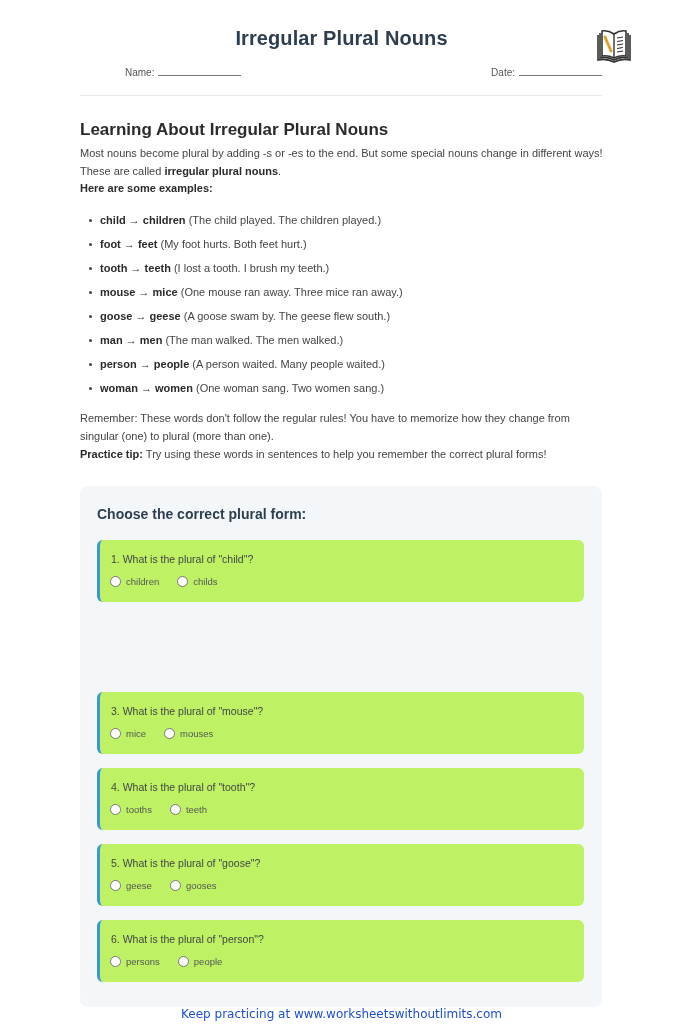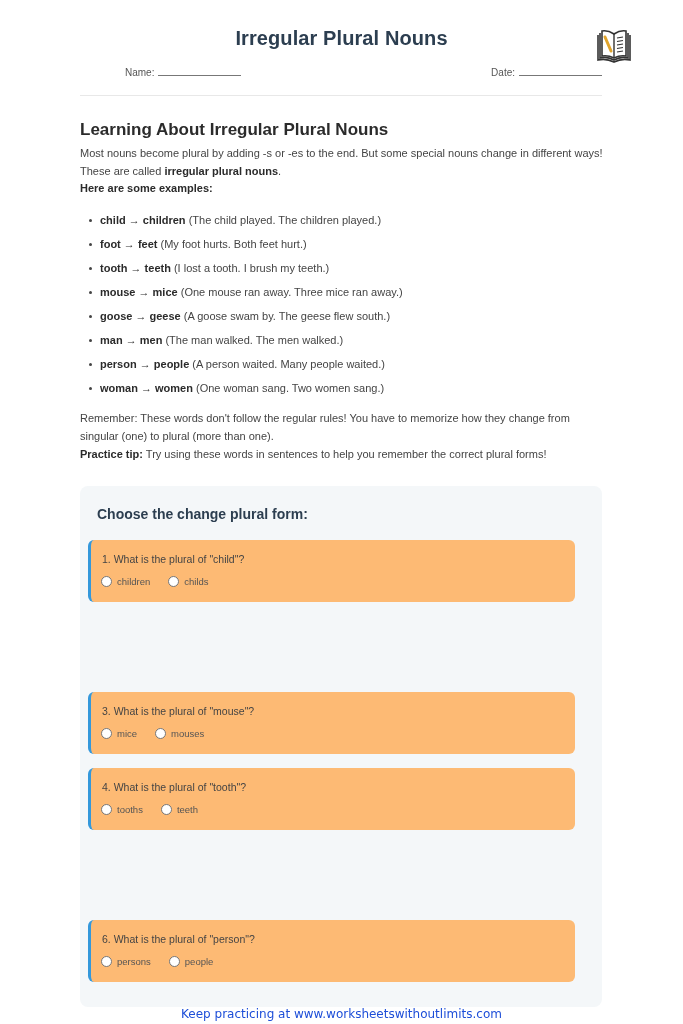--- a/index.html
+++ b/index.html
@@ -24,21 +24,21 @@
   .examples { position: absolute; top: 212px; left: 88px; list-style: none; font-size: 11px; color: #444; }
   .examples li { height: 24px; line-height: 16px; position: relative; padding-left: 12px; }
   .examples li::before { content: ""; position: absolute; left: 1px; top: 7px; width: 3px; height: 3px; background: #444; border-radius: 50%; }
   .examples b { color: #2b2b2b; }
 
   .remember { position: absolute; top: 409px; left: 80px; width: 530px; font-size: 11px; line-height: 18px; color: #444; }
   .remember b { color: #2b2b2b; }
 
   .quiz { position: absolute; top: 486px; left: 80px; width: 522px; height: 521px; background: #f4f7f9; border-radius: 8px; }
   .quiz-title { position: absolute; top: 20px; left: 17px; font-size: 14px; font-weight: bold; color: #2c3e50; }
-  .q { position: absolute; left: 8px; width: 487px; height: 62px; background: #fdba74; border-radius: 6px; border-left: 3px solid #3498db; }
+  .q { position: absolute; left: 17px; width: 487px; height: 62px; background: #bef264; border-radius: 6px; border-left: 3px solid #3498db; }
   .q-text { position: absolute; top: 13px; left: 11px; font-size: 10.5px; color: #444; }
   .opts { position: absolute; top: 36px; left: 10px; font-size: 9.5px; color: #555; display: flex; }
   .opt { display: flex; align-items: center; margin-right: 18px; }
   .radio { width: 11px; height: 11px; border: 1px solid #777; border-radius: 50%; background: #fff; margin-right: 5px; }
 
   .footer { position: absolute; top: 1007px; left: 0; width: 683px; text-align: center; font-size: 12px; color: #1d4ed8; font-family: "DejaVu Sans", sans-serif; }
 </style>
 </head>
 <body>
 
@@ -83,21 +83,21 @@
   <li><b>person</b> <b>→</b> <b>people</b> <span>(A person waited. Many people waited.)</span></li>
   <li><b>woman</b> <b>→</b> <b>women</b> <span>(One woman sang. Two women sang.)</span></li>
 </ul>
 
 <div class="remember">
   <span>Remember: These words don't follow the regular rules! You have to memorize how they change from singular (one) to plural (more than one).</span><br>
   <b>Practice tip:</b><span> Try using these words in sentences to help you remember the correct plural forms!</span>
 </div>
 
 <div class="quiz">
-  <div class="quiz-title">Choose the change plural form:</div>
+  <div class="quiz-title">Choose the correct plural form:</div>
 
   <div class="q" style="top:54px">
     <div class="q-text">1. What is the plural of "child"?</div>
     <div class="opts">
       <label class="opt">
           <span class="radio"></span>
           <span>children</span>
         </label>
       <label class="opt">
           <span class="radio"></span>
@@ -128,20 +128,33 @@
           <span class="radio"></span>
           <span>tooths</span>
         </label>
       <label class="opt">
           <span class="radio"></span>
           <span>teeth</span>
         </label>
     </div>
   </div>
 
+  <div class="q" style="top:358px">
+    <div class="q-text">5. What is the plural of "goose"?</div>
+    <div class="opts">
+      <label class="opt">
+          <span class="radio"></span>
+          <span>geese</span>
+        </label>
+      <label class="opt">
+          <span class="radio"></span>
+          <span>gooses</span>
+        </label>
+    </div>
+  </div>
 
   <div class="q" style="top:434px">
     <div class="q-text">6. What is the plural of "person"?</div>
     <div class="opts">
       <label class="opt">
           <span class="radio"></span>
           <span>persons</span>
         </label>
       <label class="opt">
           <span class="radio"></span>

